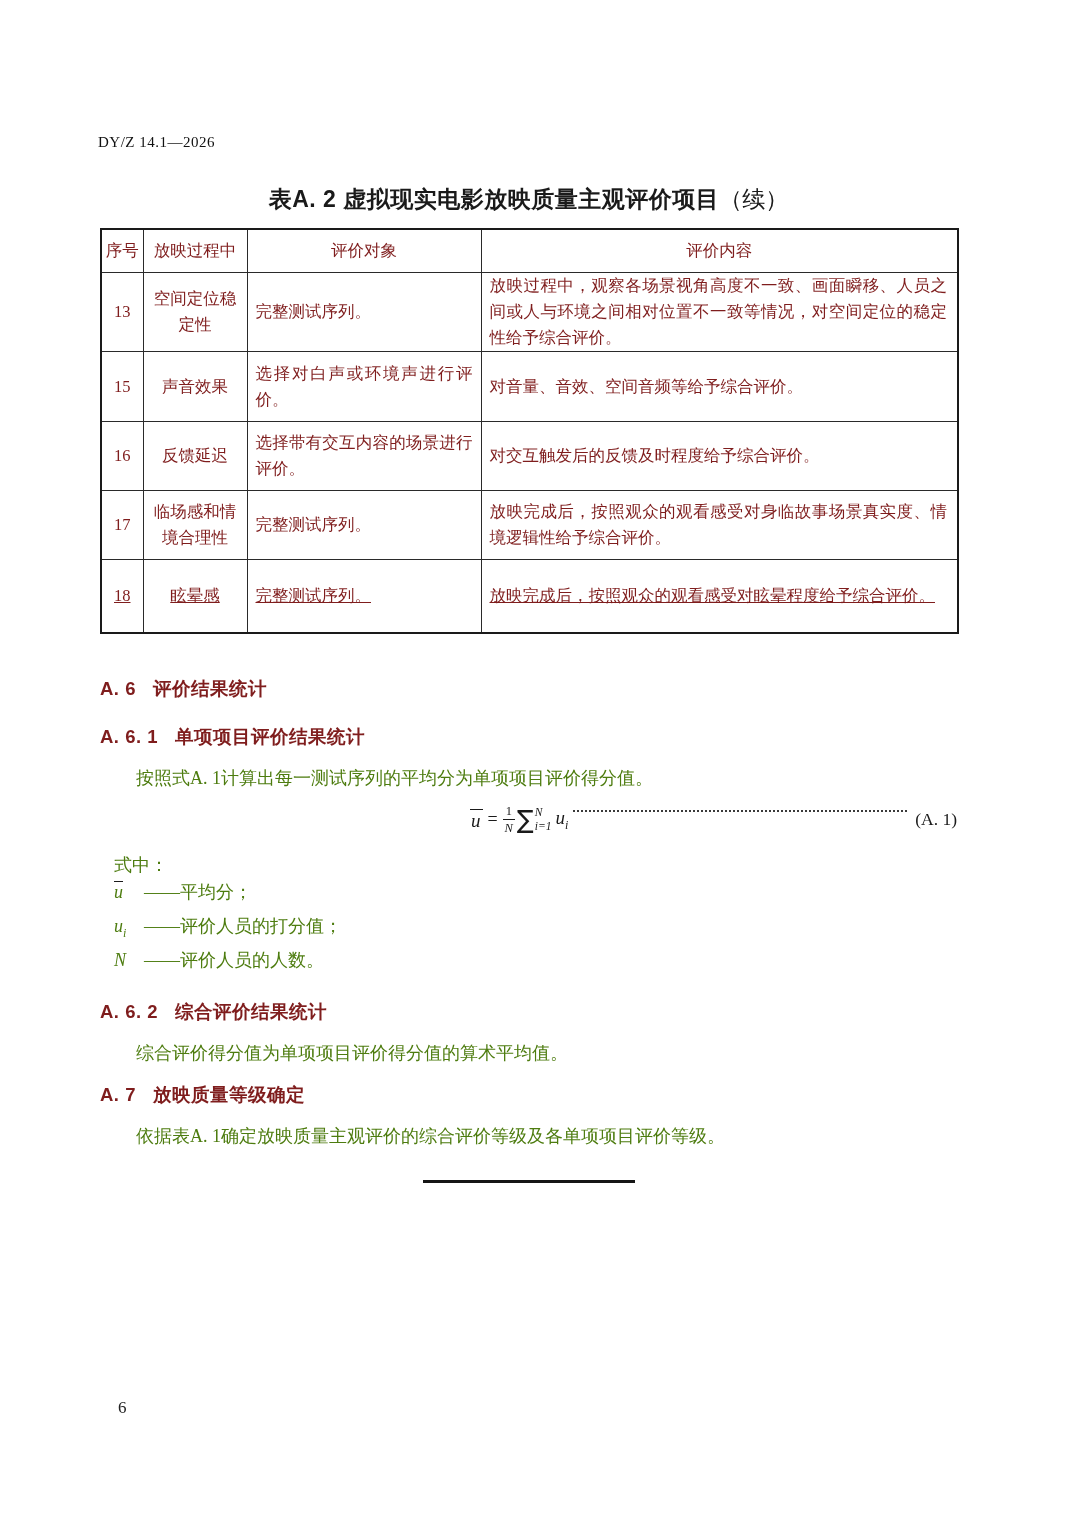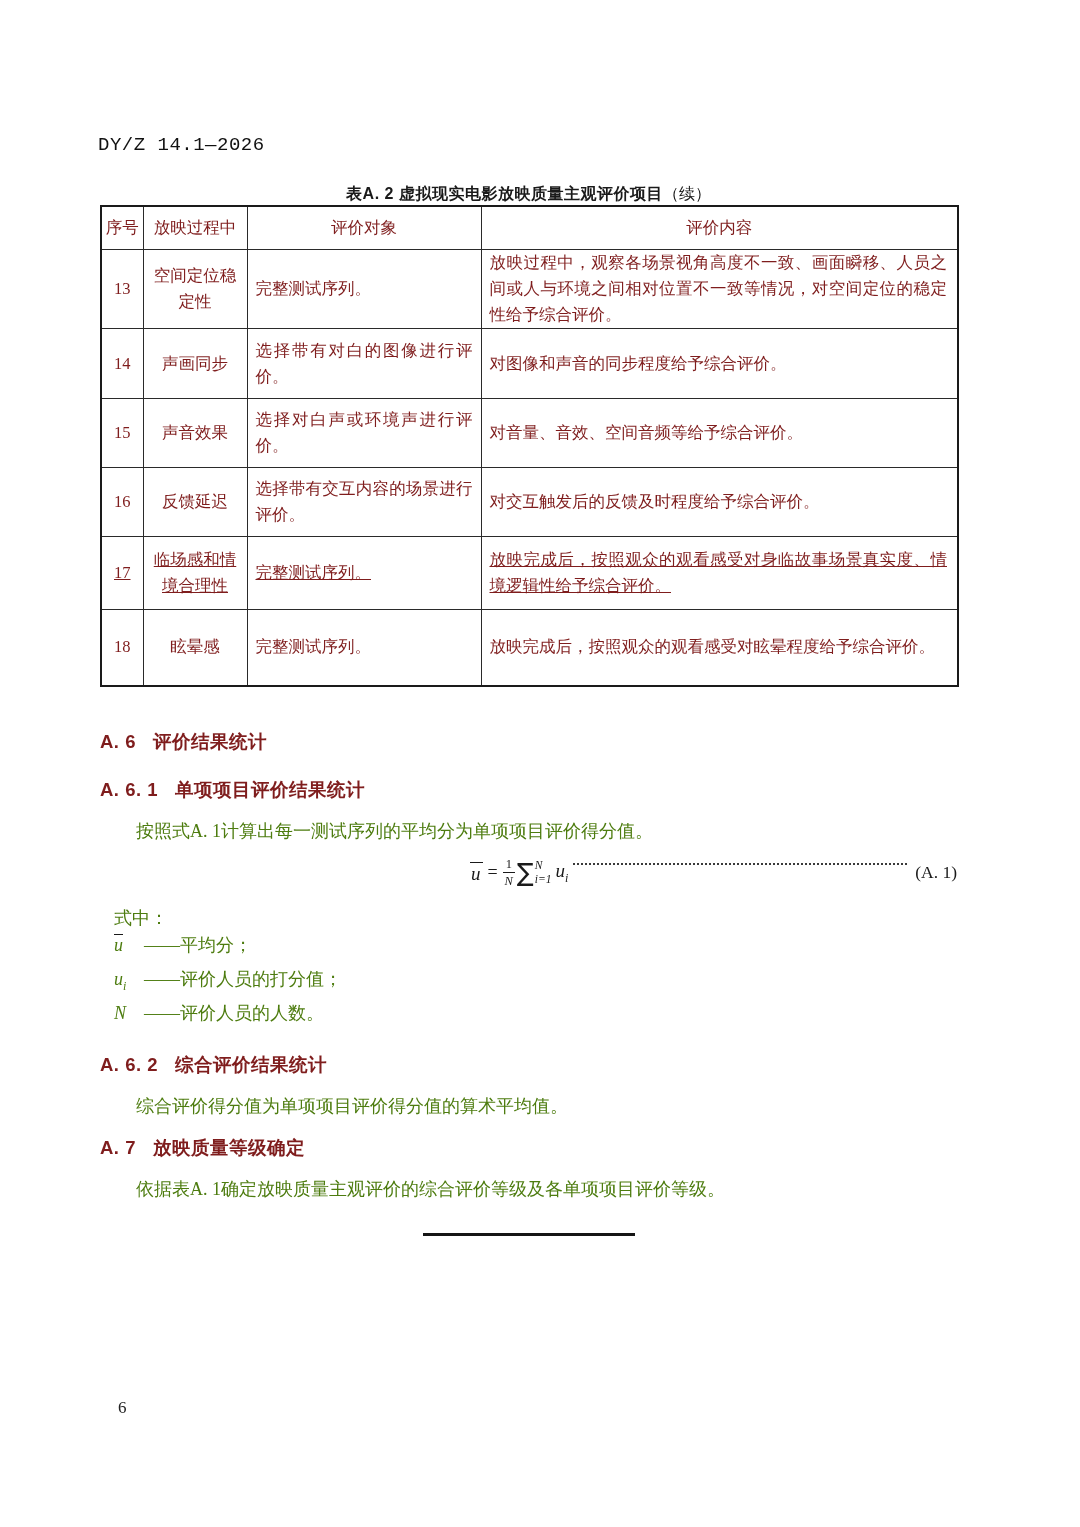--- a/index.html
+++ b/index.html
@@ -7,26 +7,26 @@
   .page {
     position:relative;
     width:1080px; height:1527px;
     background:#ffffff;
     color:#1a1a1a;
     font-family:"Liberation Serif", serif;
     overflow:hidden;
   }
   .doc-number {
     position:absolute; left:98px; top:134px;
-    font-family:Liberation Mono, monospace;
-    font-size:19px; letter-spacing:0.5px; color:#111;
+    font-family:Liberation Serif, serif;
+    font-size:15px; letter-spacing:0.5px; color:#111;
   }
   .content { position:absolute; left:100px; top:184px; width:857px; }
 
-  .table-title { text-align:center; font-size:16px; margin-bottom:0; white-space:nowrap; }
+  .table-title { text-align:center; font-size:23px; margin-bottom:13px; white-space:nowrap; }
   .tt-main { font-family:"Liberation Sans", sans-serif; font-weight:bold; letter-spacing:0.5px; }
   .tt-cont { font-family:"Liberation Serif", serif; font-weight:normal; }
 
   table.eval {
     width:857px; border-collapse:collapse; table-layout:fixed;
     font-size:16.5px; line-height:26px; color:#7f1d1d;
   }
   table.eval th, table.eval td {
     border:1px solid #2a2a2a; vertical-align:middle;
     font-weight:normal; overflow:hidden;
@@ -136,26 +136,20 @@
         </tr>
       </thead>
       <tbody>
         <tr>
           <td class="c-no">13</td>
           <td class="c-item">空间定位稳定性</td>
           <td class="c-target">完整测试序列。</td>
           <td class="c-content">放映过程中，观察各场景视角高度不一致、画面瞬移、人员之间或人与环境之间相对位置不一致等情况，对空间定位的稳定性给予综合评价。</td>
         </tr>
         <tr>
-          <td class="c-no">14</td>
-          <td class="c-item">声画同步</td>
-          <td class="c-target">选择带有对白的图像进行评价。</td>
-          <td class="c-content">对图像和声音的同步程度给予综合评价。</td>
-        </tr>
-        <tr>
           <td class="c-no">15</td>
           <td class="c-item">声音效果</td>
           <td class="c-target">选择对白声或环境声进行评价。</td>
           <td class="c-content">对音量、音效、空间音频等给予综合评价。</td>
         </tr>
         <tr>
           <td class="c-no">16</td>
           <td class="c-item">反馈延迟</td>
           <td class="c-target">选择带有交互内容的场景进行评价。</td>
           <td class="c-content">对交互触发后的反馈及时程度给予综合评价。</td>

